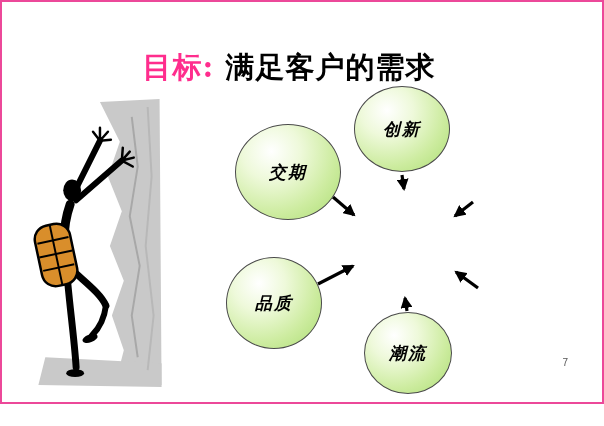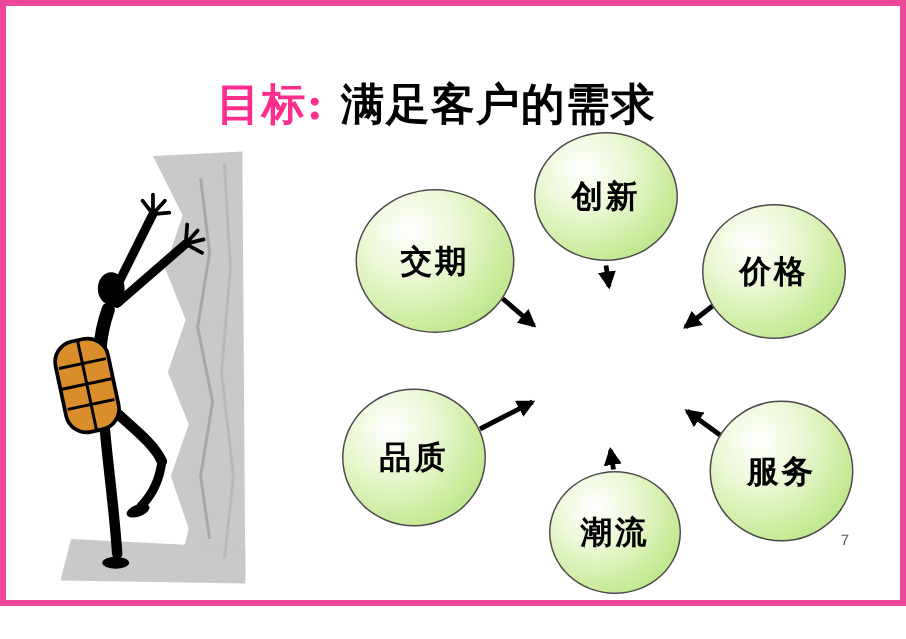--- a/index.html
+++ b/index.html
@@ -3,21 +3,21 @@
 <meta charset="utf-8">
 <style>
   * { margin:0; padding:0; box-sizing:border-box; }
   html,body { background:#ffffff; }
   body {
     width:604px; height:426px; overflow:hidden;
     font-family:"DejaVu Serif","Liberation Serif",serif;
   }
   .slide {
     position:relative; width:604px; height:404px;
-    background:#ffffff; border:4px solid #ec4899;
+    background:#ffffff; border:2px solid #ec4899;
   }
   .title {
     position:absolute; top:46px; left:0; width:574px;
     text-align:center; font-size:29px; font-weight:bold;
     letter-spacing:1px; white-space:nowrap;
   }
   .title .hl { color:#ff2d8d; }
   .title .rest { color:#000000; }
   .clipart {
     position:absolute; left:18px; top:95px;
@@ -27,22 +27,22 @@
     position:absolute; left:0; top:0; width:604px; height:426px;
     pointer-events:none;
   }
   .node {
     position:absolute; border-radius:50%;
     background:radial-gradient(ellipse at 34% 28%, #ffffff 0%, #eef9da 30%, #cdeca0 65%, #abdd72 100%);
     border:1px solid #4a4a4a;
     display:flex; align-items:center; justify-content:center;
   }
   .node-label {
-    font-size:21px; font-weight:bold; color:#000;
-    letter-spacing:2px; white-space:nowrap;
+    font-size:17px; font-weight:bold; color:#000;
+    letter-spacing:2px; white-space:nowrap;font-style:italic;
   }
   .pagenum {
     position:absolute; right:34px; bottom:34px;
     font-size:10px; color:#555;
     font-family:"Liberation Sans",sans-serif;
   }
 </style>
 </head>
 <body>
 
@@ -99,31 +99,25 @@
 
 
   <div class="node" style="left:352px; top:84px; width:96px; height:86px;">
     <span class="node-label">创新</span>
   </div>
 
   <div class="node" style="left:233px; top:122px; width:106px; height:96px;">
     <span class="node-label">交期</span>
   </div>
 
-  <div class="node" style="left:464px; top:132px; width:96px; height:90px;">
-    <span class="node-label">价格</span>
-  </div>
 
   <div class="node" style="left:224px; top:255px; width:96px; height:92px;align-items:center;">
     <span class="node-label">品质</span>
   </div>
 
-  <div class="node" style="left:469px; top:263px; width:96px; height:94px;">
-    <span class="node-label">服务</span>
-  </div>
 
   <div class="node" style="left:362px; top:310px; width:88px; height:82px;">
     <span class="node-label">潮流</span>
   </div>
 
   <div class="pagenum">7</div>
 
 </div>
 
 </body></html>

